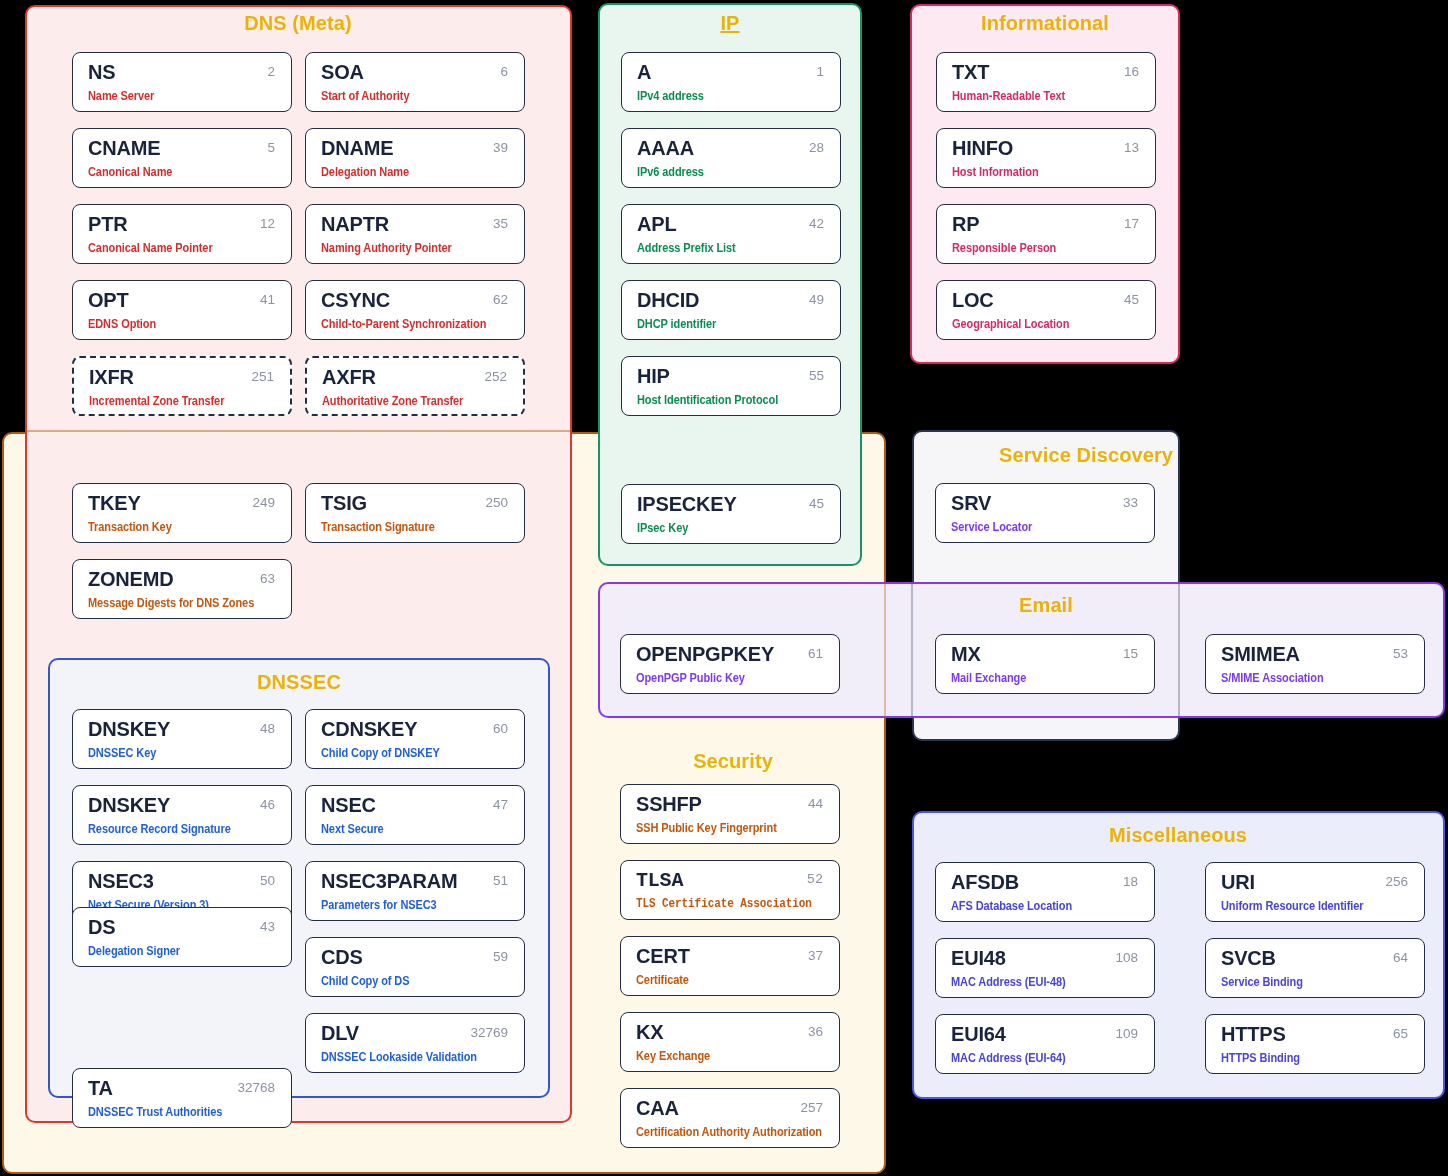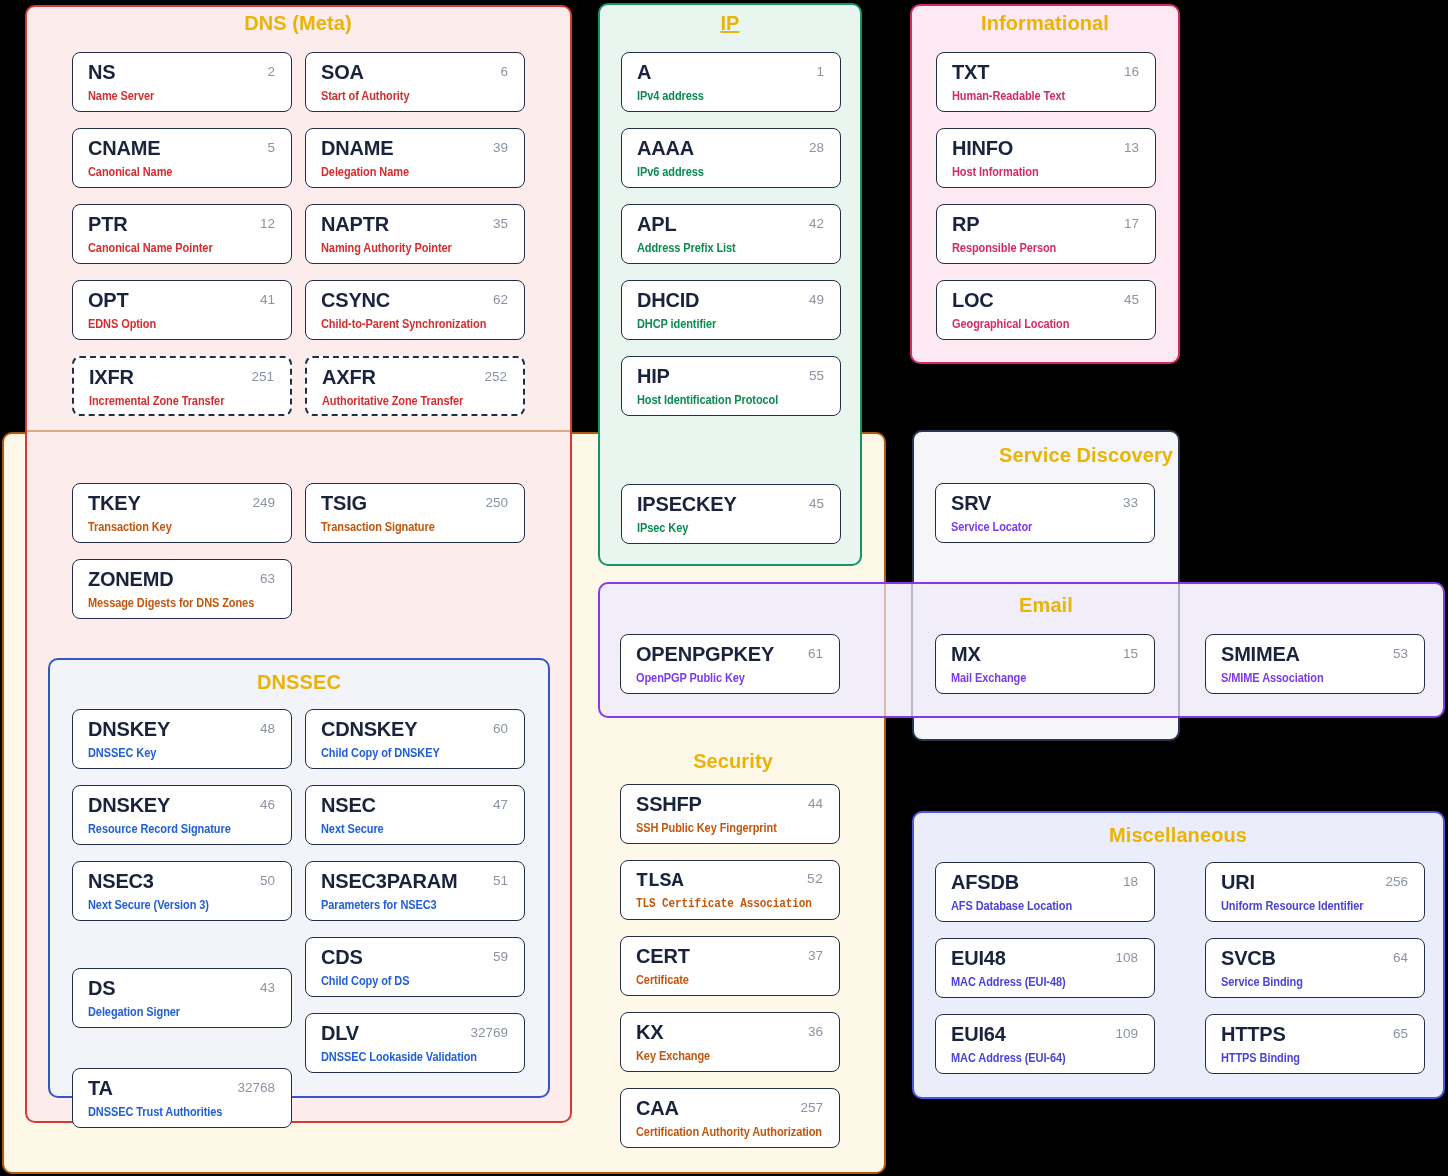--- a/index.html
+++ b/index.html
@@ -143,21 +143,21 @@
     <div class="card" style="left: 72px; top: 861px;">
       <div class="rec-name">NSEC3</div>
       <div class="rec-num">50</div>
       <div class="rec-desc" style="color: rgb(33, 96, 212);">Next Secure (Version 3)</div>
     </div>
     <div class="card" style="left: 305px; top: 861px;">
       <div class="rec-name">NSEC3PARAM</div>
       <div class="rec-num">51</div>
       <div class="rec-desc" style="color: rgb(33, 96, 212);">Parameters for NSEC3</div>
     </div>
-    <div class="card" style="left: 72px; top: 968px;">
+    <div class="card" style="left: 72px; top: 907px;">
       <div class="rec-name">DS</div>
       <div class="rec-num">43</div>
       <div class="rec-desc" style="color: rgb(33, 96, 212);">Delegation Signer</div>
     </div>
     <div class="card" style="left: 305px; top: 937px;">
       <div class="rec-name">CDS</div>
       <div class="rec-num">59</div>
       <div class="rec-desc" style="color: rgb(33, 96, 212);">Child Copy of DS</div>
     </div>
     <div class="card" style="left: 72px; top: 1068px;">

